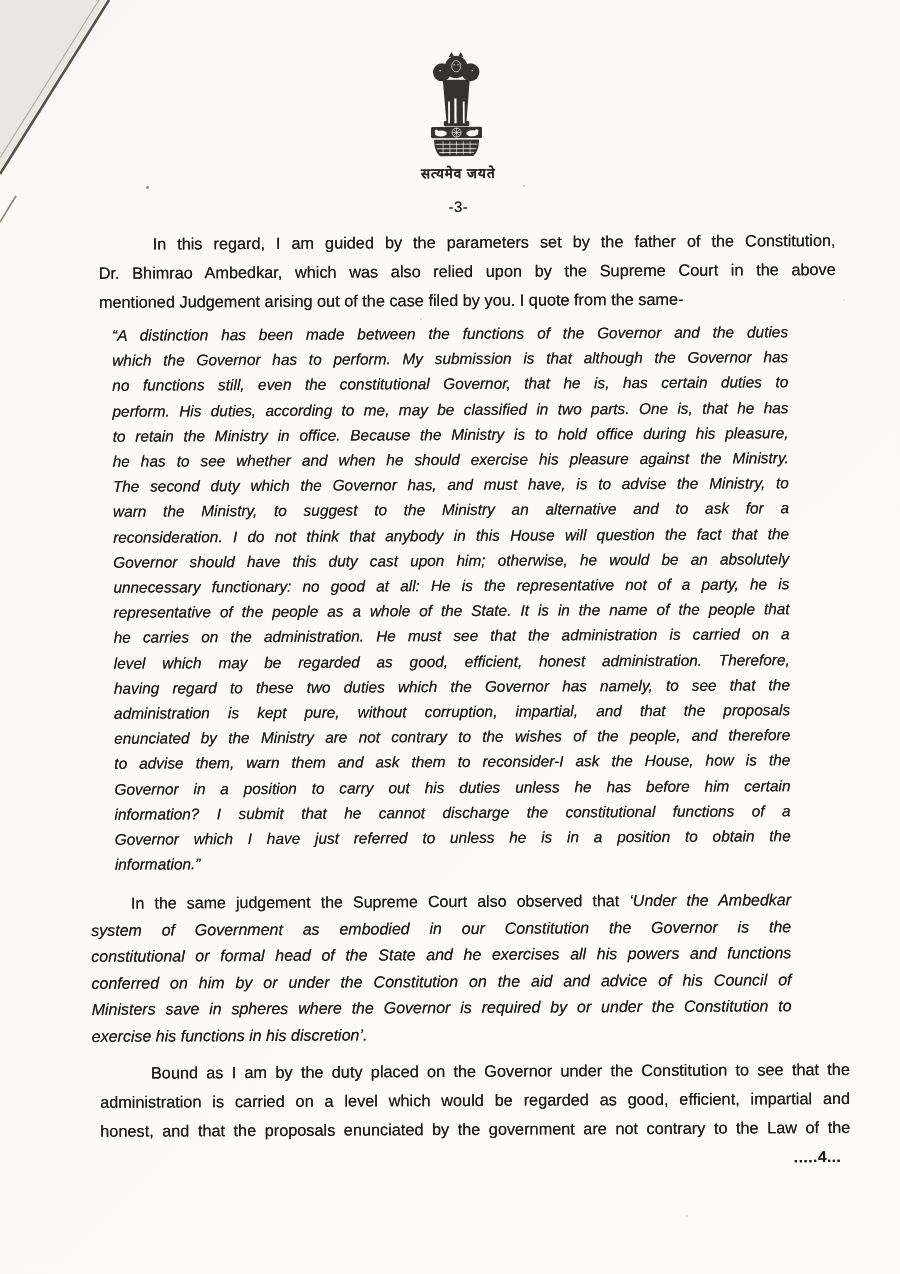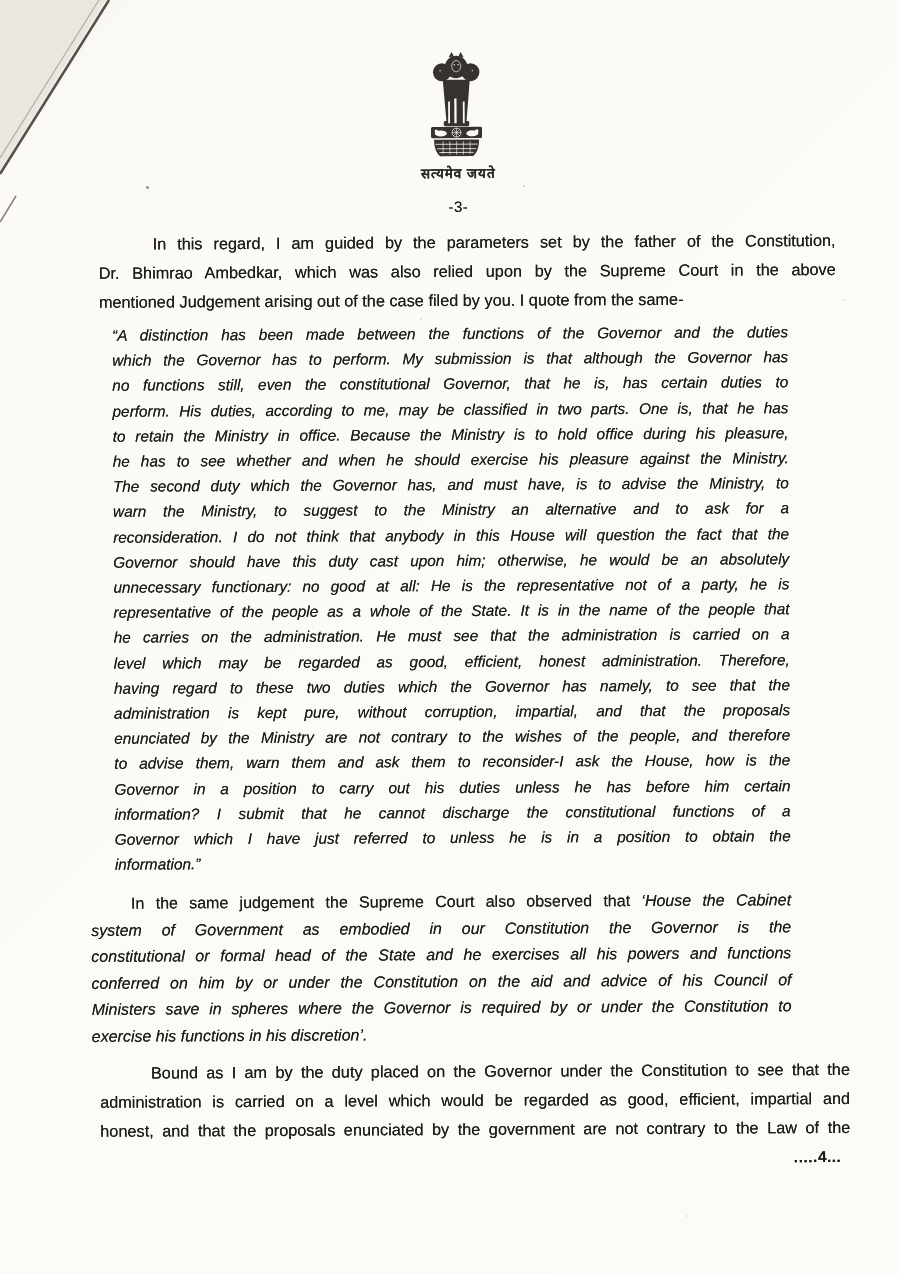--- a/index.html
+++ b/index.html
@@ -122,21 +122,21 @@
         <div class="line">administration is kept pure, without corruption, impartial, and that the proposals</div>
         <div class="line">enunciated by the Ministry are not contrary to the wishes of the people, and therefore</div>
         <div class="line">to advise them, warn them and ask them to reconsider-I ask the House, how is the</div>
         <div class="line">Governor in a position to carry out his duties unless he has before him certain</div>
         <div class="line">information? I submit that he cannot discharge the constitutional functions of a</div>
         <div class="line">Governor which I have just referred to unless he is in a position to obtain the</div>
         <div class="line last-line">information.”</div>
       </div>
 
     <div class="block p3">
-      <div class="line mixline"><span class="reg">In the same judgement the Supreme Court also observed that </span><span class="ital">‘House the Cabinet</span></div>
+      <div class="line mixline"><span class="reg">In the same judgement the Supreme Court also observed that </span><span class="ital">‘Under the Ambedkar</span></div>
       <div>
 
       <div class="line">system of Government as embodied in our Constitution the Governor is the</div>
           <div class="line">constitutional or formal head of the State and he exercises all his powers and functions</div>
           <div class="line">conferred on him by or under the Constitution on the aid and advice of his Council of</div>
           <div class="line">Ministers save in spheres where the Governor is required by or under the Constitution to</div>
           <div class="line last-line">exercise his functions in his discretion’.</div>
         </div>
     </div>
 

